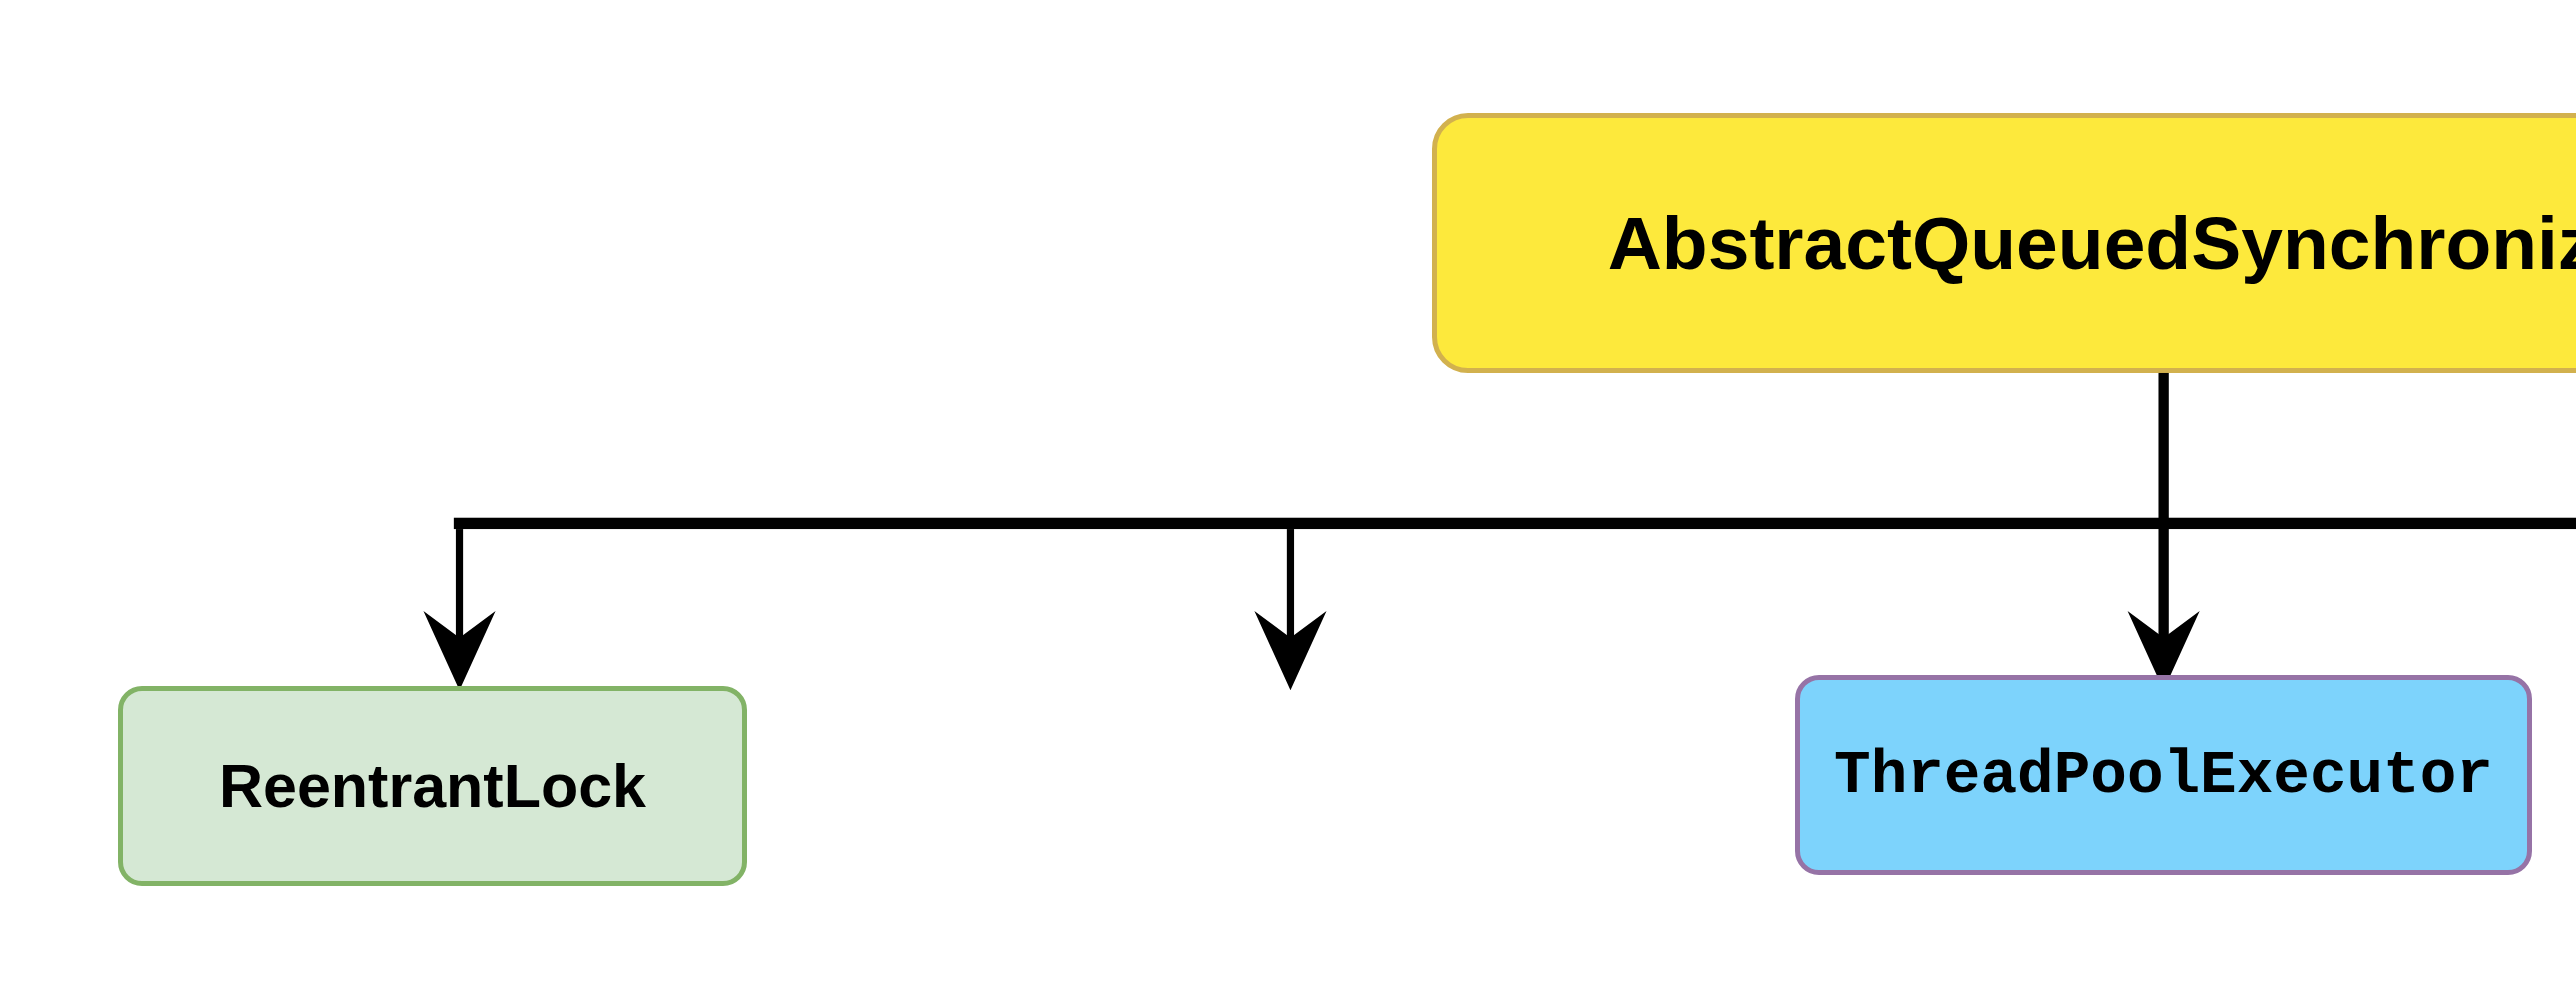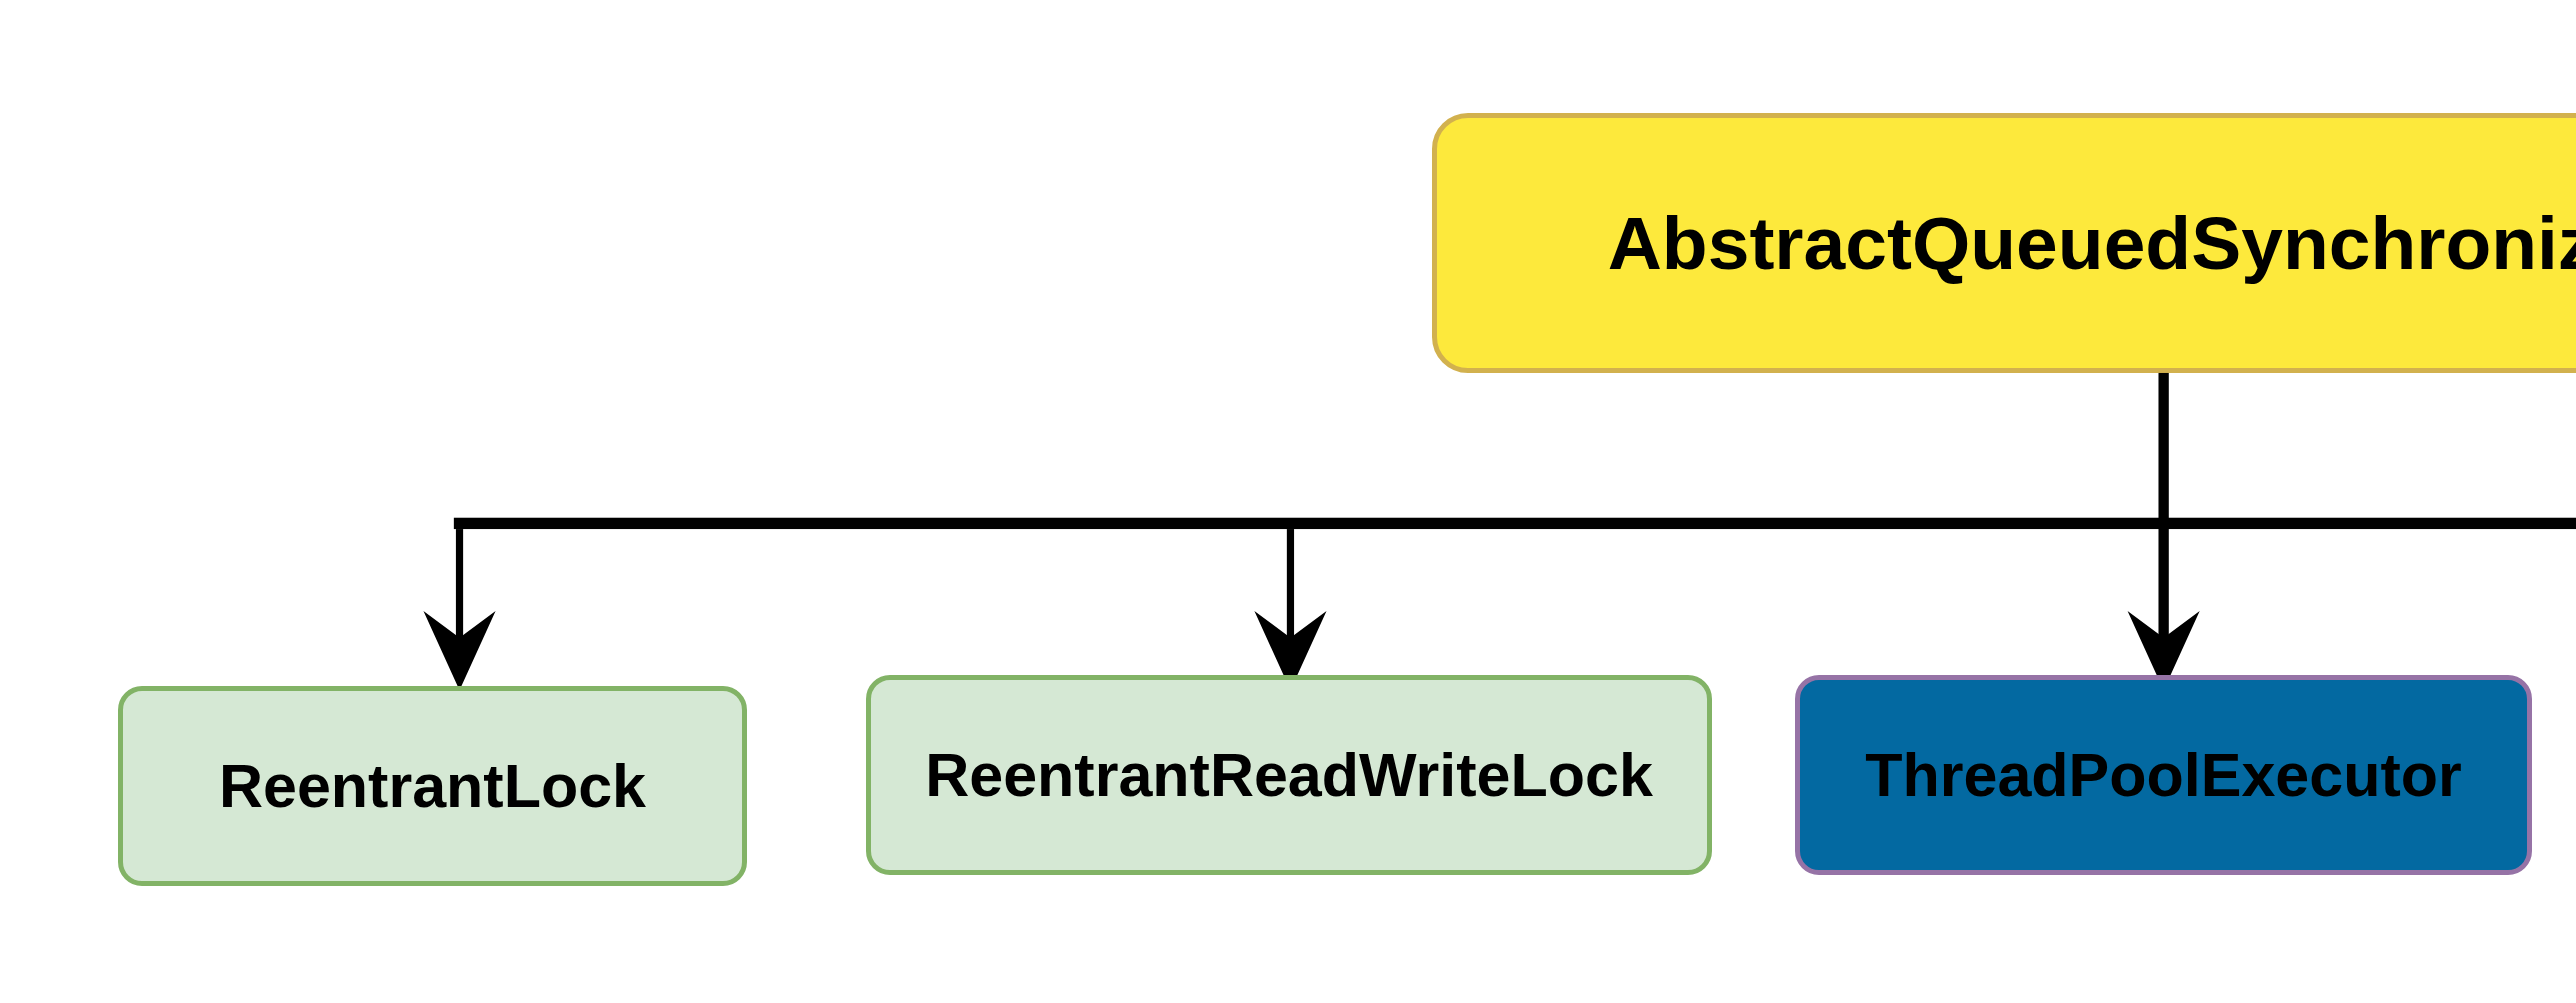--- a/index.html
+++ b/index.html
@@ -36,21 +36,21 @@
   }
   .child {
     top: 675px;
     height: 200px;
     border-width: 5.2px;
     border-style: solid;
     border-radius: 24px;
     font-size: 61px;
   }
   .green  { background: #D5E8D4; border-color: #82B366; }
-  .purple { background: #0369a1; border-color: #9673A6; }
+  .purple { background: #7dd3fc; border-color: #9673A6; font-family: Liberation Mono, monospace; }
   #child-0 { left: 118px;  width: 629px; margin-top: 11px; }
   #child-1 { left: 866px; width: 846px; }
   #child-2 { left: 1795px; width: 737px; }
   #connector-svg {
     position: absolute;
     left: 0; top: 0;
     width: 4029px; height: 1003px;
     pointer-events: none;
   }
 </style>
@@ -77,21 +77,18 @@
     <path fill="#000000" d="M 892 1340 L 822 1186 L 892 1238 L 962 1186 Z"></path>
     <path fill="#000000" d="M 2505 1340 L 2435 1186 L 2505 1238 L 2575 1186 Z"></path>
     <path fill="#000000" d="M 4200 1340 L 4130 1186 L 4200 1238 L 4270 1186 Z"></path>
     <path fill="#000000" d="M 5630 1340 L 5560 1186 L 5630 1238 L 5700 1186 Z"></path>
     <path fill="#000000" d="M 7070 1340 L 7000 1186 L 7070 1238 L 7140 1186 Z"></path>
   </svg>
 
   <div class="node child green" id="child-0">
     <span class="label">ReentrantLock</span>
   </div>
-  <div class="node child green" id="child-1">
-    <span class="label">ReentrantReadWriteLock</span>
-  </div>
   <div class="node child purple" id="child-2">
     <span class="label">ThreadPoolExecutor</span>
   </div>
 
 </div>
 
 
 </body></html>

